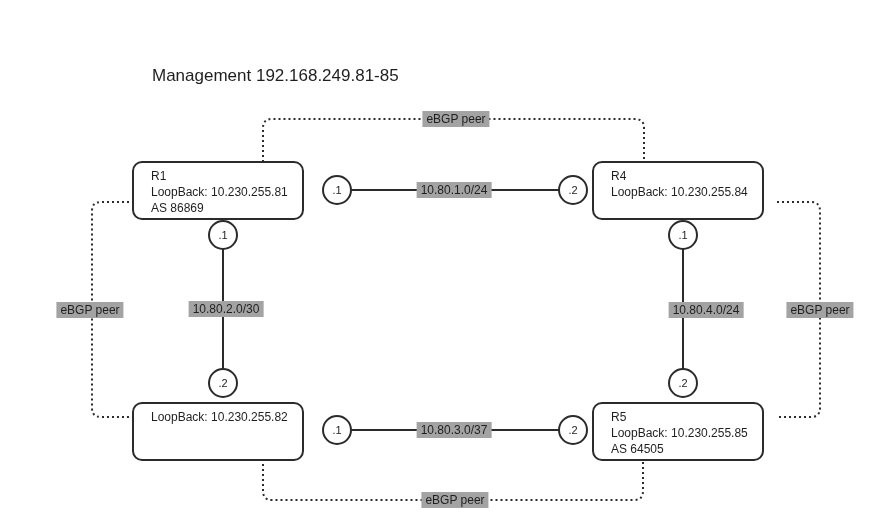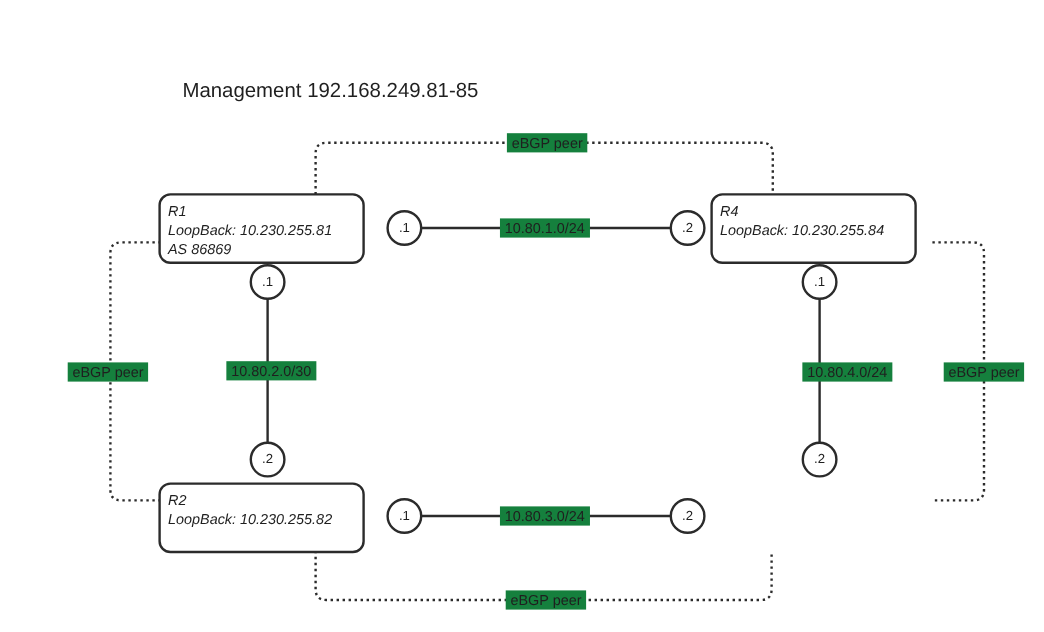--- a/index.html
+++ b/index.html
@@ -32,26 +32,25 @@
     margin-left: 20px;
   }
   .router-box {
     position: absolute;
     width: 172px;
     height: 59px;
     box-sizing: border-box;
     border: 2px solid #2b2b2b;
     border-radius: 10px;
     background: #ffffff;
-    padding: 5px 0 0 6px;
+    padding: 5px 0 0 17px;
     font-size: 12px;
     line-height: 16px;
     z-index: 3;
     white-space: nowrap;
-    font-style: italic;
   }
   .router-box .rname, .router-box .rloopback, .router-box .rasn {
     white-space: nowrap;
   }
   #r1 { left: 132px; top: 161px; }
   #r4 { left: 592px; top: 161px; }
   #r2 { left: 132px; top: 402px; }
   #r5 { left: 592px; top: 402px; }
   .port {
     position: absolute;
@@ -64,21 +63,21 @@
     display: flex;
     align-items: center;
     justify-content: center;
     font-size: 11px;
     z-index: 4;
     transform: translate(-50%, -50%);
   }
   .net-label {
     position: absolute;
     transform: translate(-50%, -50%);
-    background: #15803d;
+    background: #a3a3a3;
     padding: 1px 4px;
     font-size: 12px;
     white-space: nowrap;
     z-index: 2;
   }
 </style>
 </head>
 <body>
 
 <div id="stage">
@@ -101,36 +100,40 @@
   <div id="r1" class="router-box">
     <div class="rname">R1</div>
     <div class="rloopback">LoopBack: 10.230.255.81</div>
     <div class="rasn">AS 86869</div>
   </div>
   <div id="r4" class="router-box">
     <div class="rname">R4</div>
     <div class="rloopback">LoopBack: 10.230.255.84</div>
   </div>
   <div id="r2" class="router-box">
-    <div class="rname">R2</div>
     <div class="rloopback">LoopBack: 10.230.255.82</div>
+  </div>
+  <div id="r5" class="router-box">
+    <div class="rname">R5</div>
+    <div class="rloopback">LoopBack: 10.230.255.85</div>
+    <div class="rasn">AS 64505</div>
   </div>
 
   <div class="port" style="left:337px; top:190px;">.1</div>
   <div class="port" style="left:573px; top:190px;">.2</div>
   <div class="port" style="left:223px; top:235px;">.1</div>
   <div class="port" style="left:223px; top:383px;">.2</div>
   <div class="port" style="left:683px; top:235px;">.1</div>
   <div class="port" style="left:683px; top:383px;">.2</div>
   <div class="port" style="left:337px; top:430px;">.1</div>
   <div class="port" style="left:573px; top:430px;">.2</div>
 
   <div class="net-label" style="left:454px; top:190px;">10.80.1.0/24</div>
   <div class="net-label" style="left:226px; top:309px;">10.80.2.0/30</div>
-  <div class="net-label" style="left:454px; top:430px;">10.80.3.0/24</div>
+  <div class="net-label" style="left:454px; top:430px;">10.80.3.0/37</div>
   <div class="net-label" style="left:706px; top:310px;">10.80.4.0/24</div>
 
   <div class="net-label" style="left:456px; top:119px;">eBGP peer</div>
   <div class="net-label" style="left:90px; top:310px;">eBGP peer</div>
   <div class="net-label" style="left:820px; top:310px;">eBGP peer</div>
   <div class="net-label" style="left:455px; top:500px;">eBGP peer</div>
 
 </div>
 
 </body></html>

